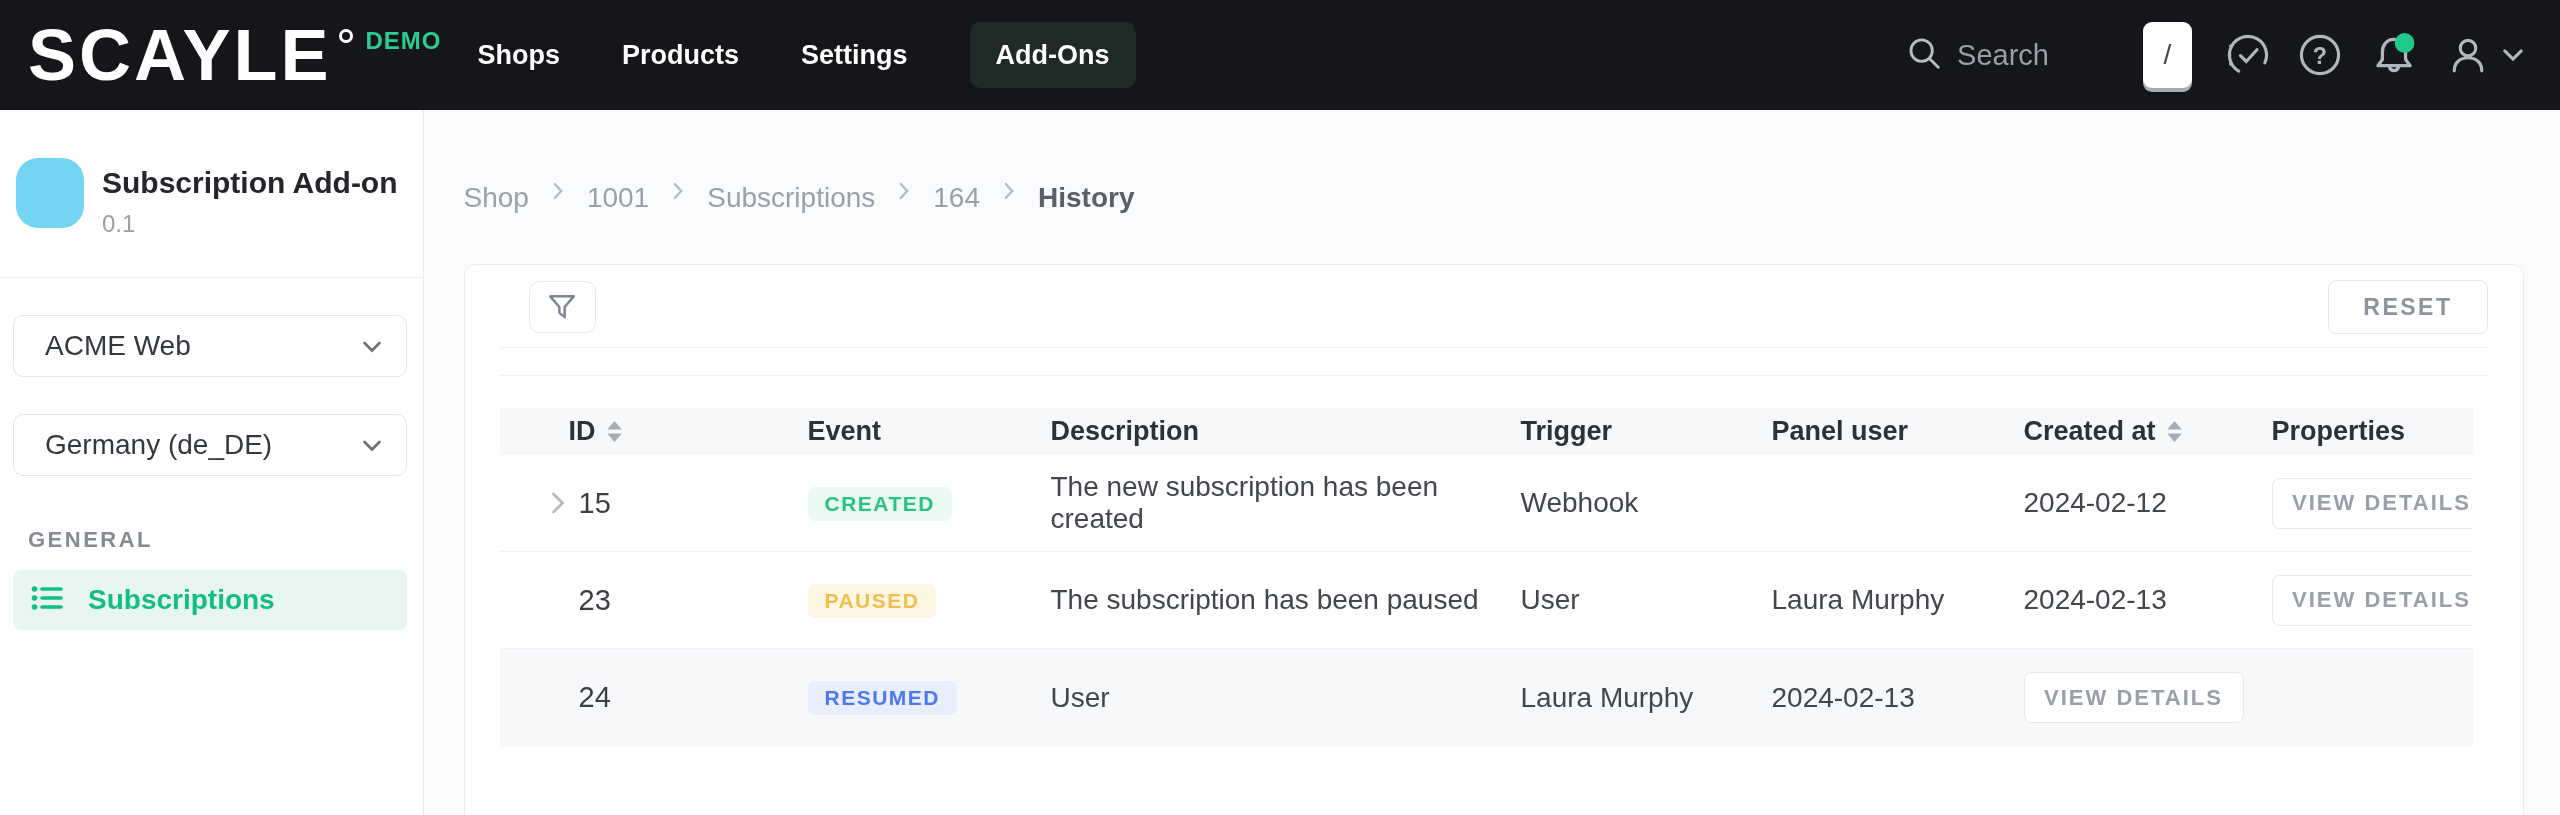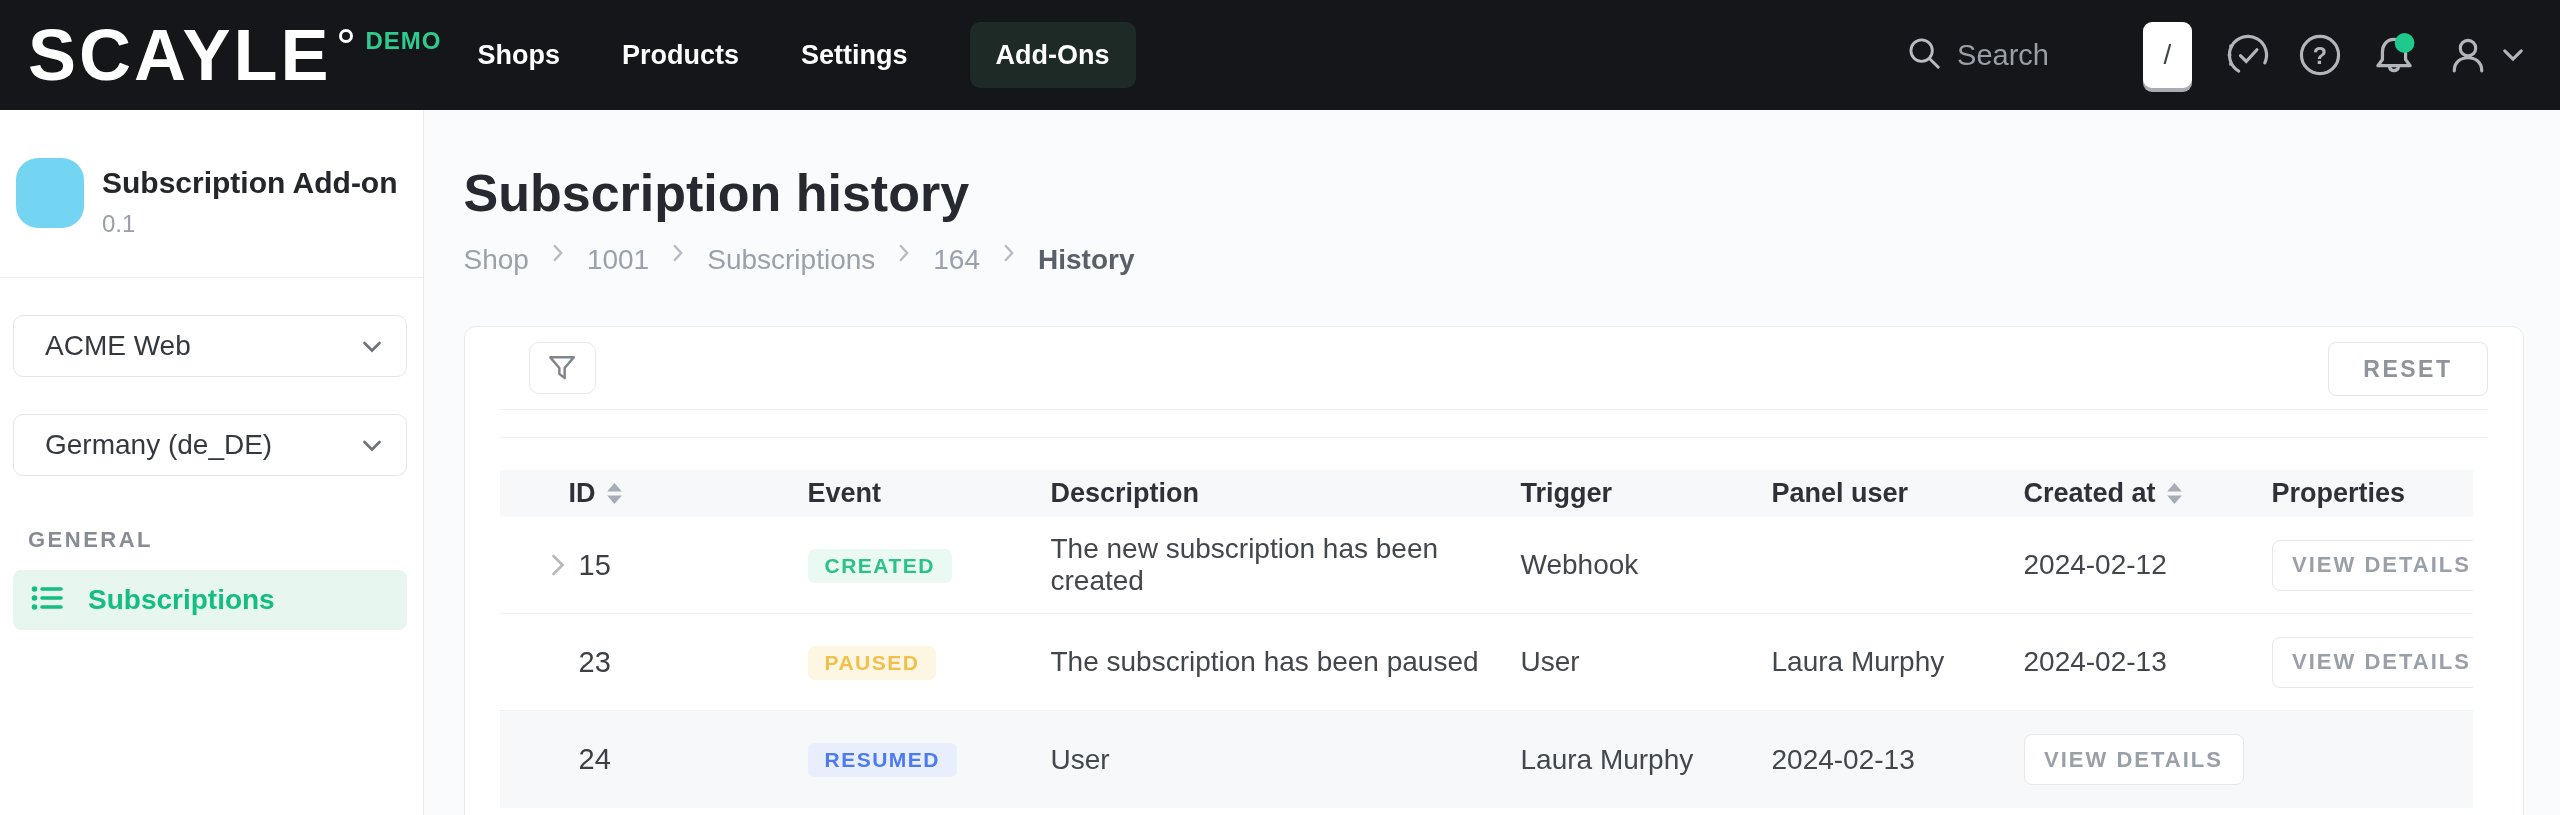--- a/index.html
+++ b/index.html
@@ -47,21 +47,21 @@
   .main { position:absolute; top:110px; left:425.5px; width:2134px; height:705px; background:#fafbfc; overflow:hidden; }
   .page-head { padding:52px 0 0 38px; }
   .page-title { font-size:52px; font-weight:800; color:#26292f; line-height:62px; }
   .crumbs { display:flex; gap:22px; margin-top:20px; font-size:28px; color:#9aa1ab; }
   .crumb { cursor:pointer; }
   .crumb.current { color:#5a5f69; font-weight:700; cursor:default; }
   .crumb-sep { display:flex; }
 
   .card { margin:50px 0 0 38px; width:2060px; height:560px; background:#ffffff; border:1.5px solid #e9ebef;
           border-radius:12px; padding:15px 35px 0; }
-  .toolbar { display:flex; height:54px; }
+  .toolbar { display:flex; align-items:center; height:54px; }
   .filter-btn { width:67px; height:52px; border:1.5px solid #e7e9ec; border-radius:10px; background:#fff;
                 margin-left:29px; display:flex; align-items:center; justify-content:center; cursor:pointer; }
   .toolbar-spacer { flex:1; }
   .reset-btn { height:54px; padding:0 34px; border:1.5px solid #e4e6ea; border-radius:8px; background:#fff;
                font-family:inherit; font-size:23px; font-weight:700; letter-spacing:2.5px; color:#8e939c; cursor:pointer; }
   .primary-btn { height:54px; padding:0 38px; margin-left:27px; border:0; border-radius:8px; background:#4573f1;
                  font-family:inherit; font-size:23px; font-weight:700; letter-spacing:2.5px; color:#ffffff; cursor:pointer; }
   .hr1 { border:0; border-top:1.5px solid #eef0f3; margin-top:13px; }
   .hr2 { border:0; border-top:1.5px solid #eef0f3; margin-top:27px; }
 
@@ -182,21 +182,20 @@
         <circle cx="4.5" cy="26" r="2.8" fill="#13bd84"></circle>
           <line x1="12" y1="26" x2="31" y2="26" stroke="#13bd84" stroke-width="3.6" stroke-linecap="round"></line>
       </svg>
     </span>
     <span class="sb-item-label">Subscriptions</span>
   </div>
 </div>
 
 <div class="main">
   <div class="page-head">
-    <div class="page-title">Subscription history</div>
     <div class="crumbs">
       <span class="crumb">Shop</span>
       <span class="crumb-sep">
           <svg width="14" height="18" viewBox="0 0 8 14" fill="none" stroke="#b6bbc3" stroke-width="1.8" stroke-linecap="round">
             <path d="M1.5 1.5 l5 5.5 l-5 5.5"></path>
           </svg>
         </span>
       <span class="crumb">1001</span>
       <span class="crumb-sep">
           <svg width="14" height="18" viewBox="0 0 8 14" fill="none" stroke="#b6bbc3" stroke-width="1.8" stroke-linecap="round">

